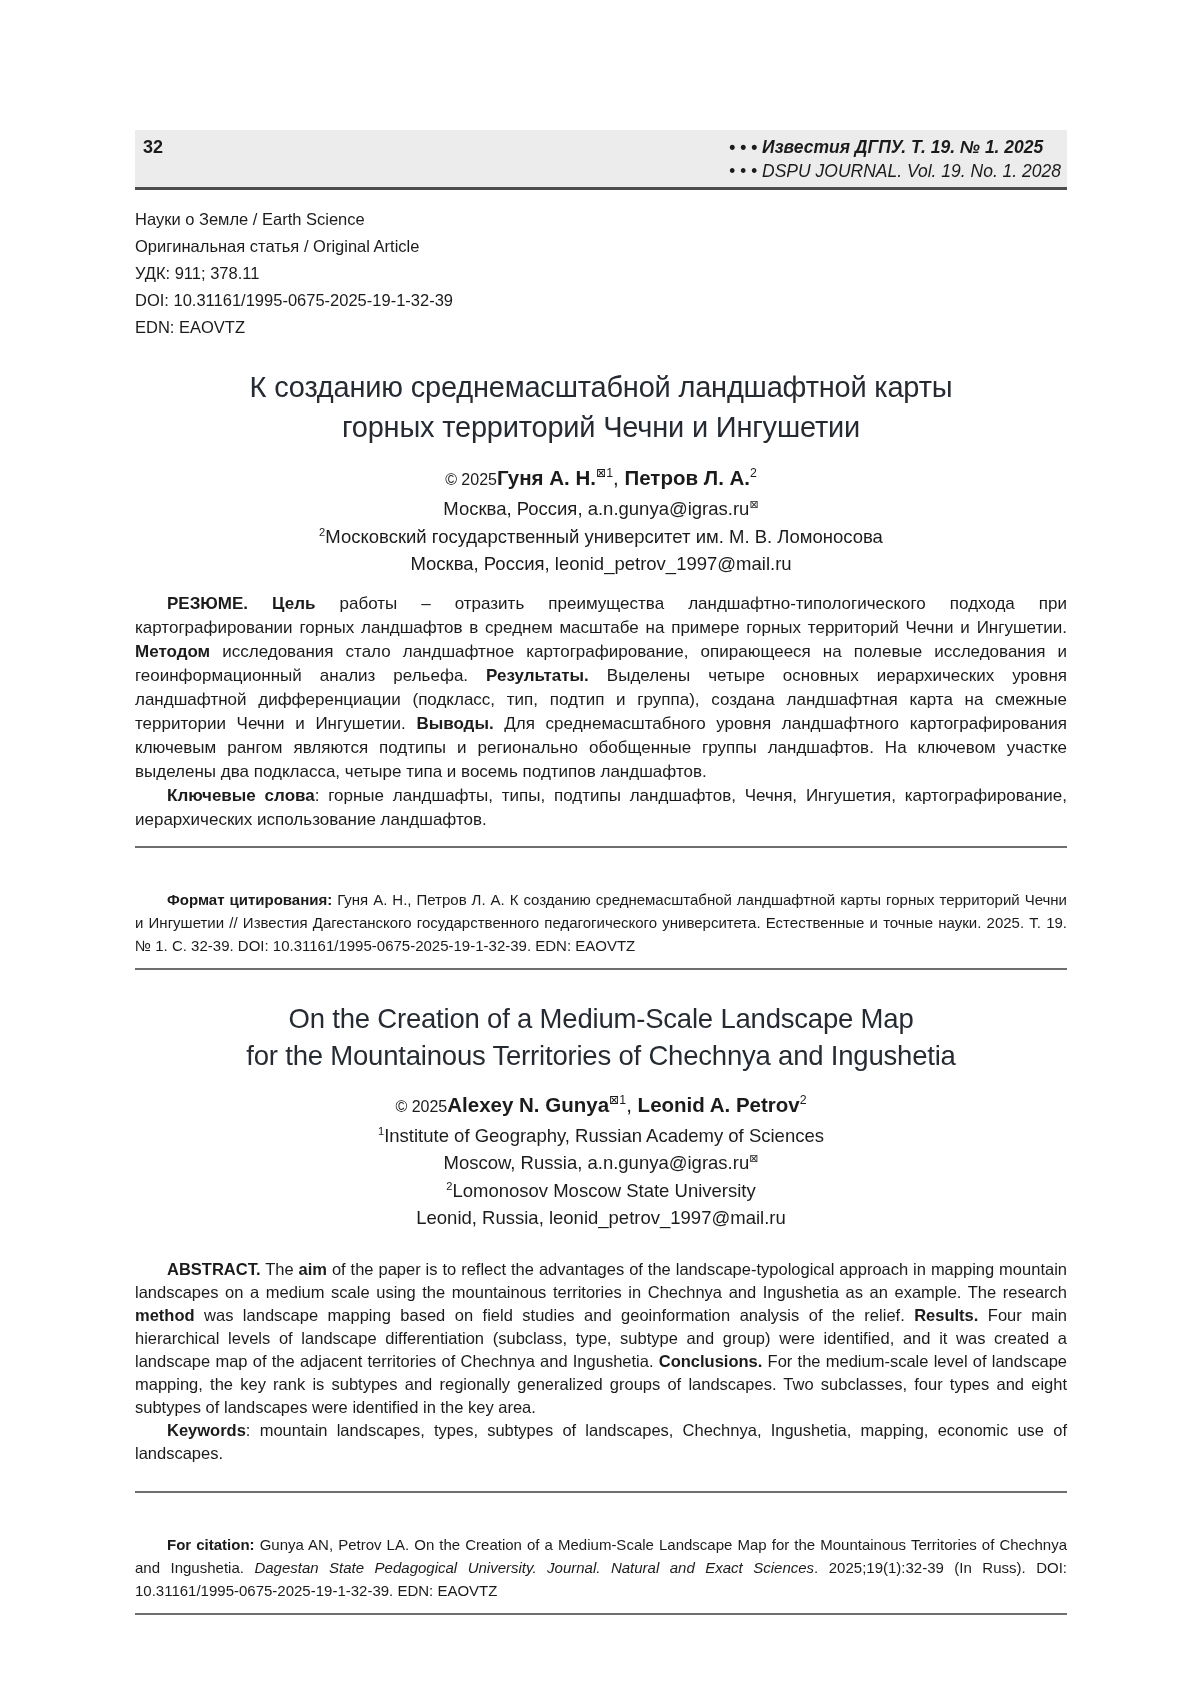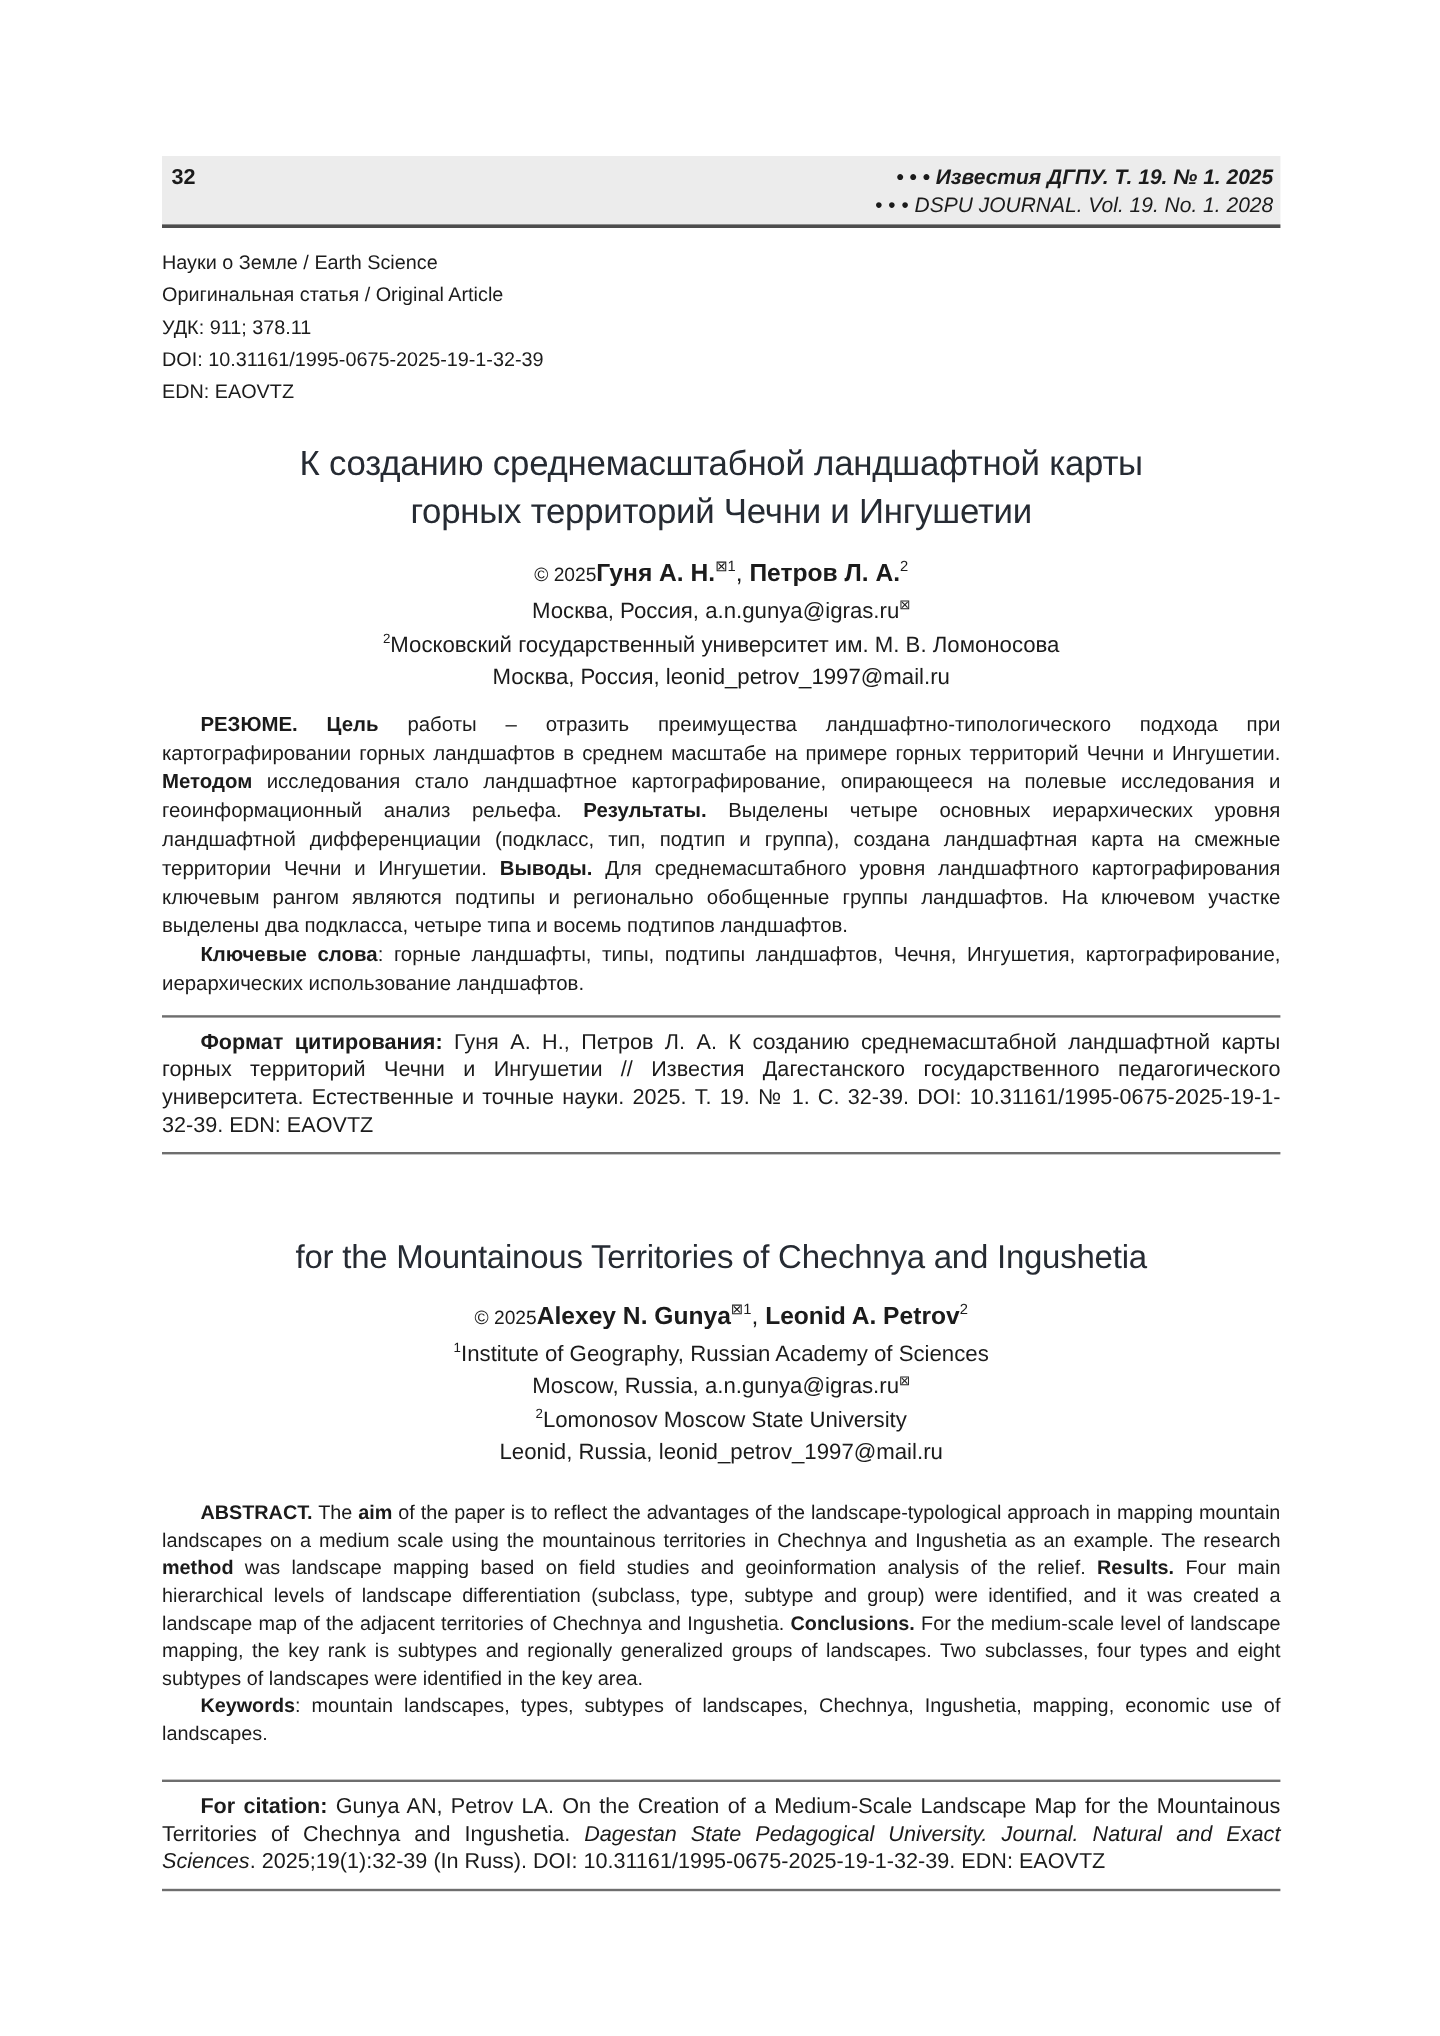--- a/index.html
+++ b/index.html
@@ -10,21 +10,21 @@
   }
   .content{position:absolute;left:135px;top:0;width:932px;}
   
   .band{
     margin-top:130px;background:var(--band_bg,#ececec);
     border-bottom:3px solid var(--band_rule,#4d4d4d);
     display:flex;justify-content:space-between;align-items:flex-start;
     padding:5px 6px 4px 8px;
   }
   .pagenum{font-weight:bold;font-size:18px;line-height:24px;}
-  .band-right{text-align:right;}
+  .band-right{text-align:left;}
   .jr{font-weight:bold;font-style:italic;font-size:17.5px;line-height:24px;white-space:nowrap;}
   .je{font-style:italic;font-size:17.5px;line-height:24px;white-space:nowrap;}
   
   .meta{margin-top:16px;font-size:16.5px;line-height:27px;}
   
   .title{font-weight:normal;text-align:center;color:var(--title,#262b33);letter-spacing:-0.2px;}
   .title-ru{margin:26px 0 0;font-size:29px;line-height:40px;}
   .title-en{margin:30px 0 0;font-size:27.5px;line-height:37px;}
   
   .byline{margin-top:16px;text-align:center;font-size:20.5px;line-height:30px;}
@@ -42,21 +42,21 @@
   .abstract-en{margin-top:26px;font-size:16.5px;line-height:23px;}
   .keywords-en{font-size:16.5px;line-height:23px;}
   
   .cite-block{
     border-top:2.5px solid var(--rule,#6e6e6e);
     border-bottom:2.5px solid var(--rule,#6e6e6e);
     padding:9px 0 11px;
   }
   .cite-ru{margin-top:14px;}
   .cite-en{margin-top:26px;}
-  .cite-block .para{font-size:18px;line-height:23px;}
+  .cite-block .para{font-size:15px;line-height:23px;margin-top:31px;}
 </style>
 </head>
 <body>
 
 <div class="page">
   <div class="content">
 
     <div class="band">
       <span class="pagenum">32</span>
       <div class="band-right">
@@ -86,21 +86,21 @@
     </div>
 
     <p class="para abstract-ru"><span class="b">РЕЗЮМЕ. Цель</span><span> работы – отразить преимущества ландшафтно-типологического подхода при картографировании горных ландшафтов в среднем масштабе на примере горных территорий Чечни и Ингушетии. </span><span class="b">Методом</span><span> исследования стало ландшафтное картографирование, опирающееся на полевые исследования и геоинформационный анализ рельефа. </span><span class="b">Результаты.</span><span> Выделены четыре основных иерархических уровня ландшафтной дифференциации (подкласс, тип, подтип и группа), создана ландшафтная карта на смежные территории Чечни и Ингушетии. </span><span class="b">Выводы.</span><span> Для среднемасштабного уровня ландшафтного картографирования ключевым рангом являются подтипы и регионально обобщенные группы ландшафтов. На ключевом участке выделены два подкласса, четыре типа и восемь подтипов ландшафтов.</span></p>
     <p class="para keywords-ru"><span class="b">Ключевые слова</span><span>: горные ландшафты, типы, подтипы ландшафтов, Чечня, Ингушетия, картографирование, иерархических использование ландшафтов.</span></p>
 
     <div class="cite-block cite-ru">
       <p class="para"><span class="b">Формат цитирования:</span><span> Гуня А. Н., Петров Л. А. К созданию среднемасштабной ландшафтной карты горных территорий Чечни и Ингушетии // Известия Дагестанского государственного педагогического университета. Естественные и точные науки. 2025. Т. 19. № 1. С. 32-39. DOI: 10.31161/1995-0675-2025-19-1-32-39. EDN: EAOVTZ</span></p>
     </div>
 
     <h1 class="title title-en">
-      <br>
+      <span>On the Creation of a Medium-Scale Landscape Map</span><br>
       <span>for the Mountainous Territories of Chechnya and Ingushetia</span>
     </h1>
 
     <div class="byline"><span class="copyright">© 2025</span><span class="b">Alexey N. Gunya</span><span class="sup env">⊠</span><span class="sup">1</span><span>, </span><span class="b">Leonid A. Petrov</span><span class="sup">2</span></div>
     <div class="affils">
       <div><span class="sup">1</span><span>Institute of Geography, Russian Academy of Sciences</span></div>
       <div><span>Moscow, Russia, a.n.gunya@igras.ru</span><span class="sup env">⊠</span></div>
       <div><span class="sup">2</span><span>Lomonosov Moscow State University</span></div>
       <div><span>Leonid, Russia, leonid_petrov_1997@mail.ru</span></div>
     </div>

